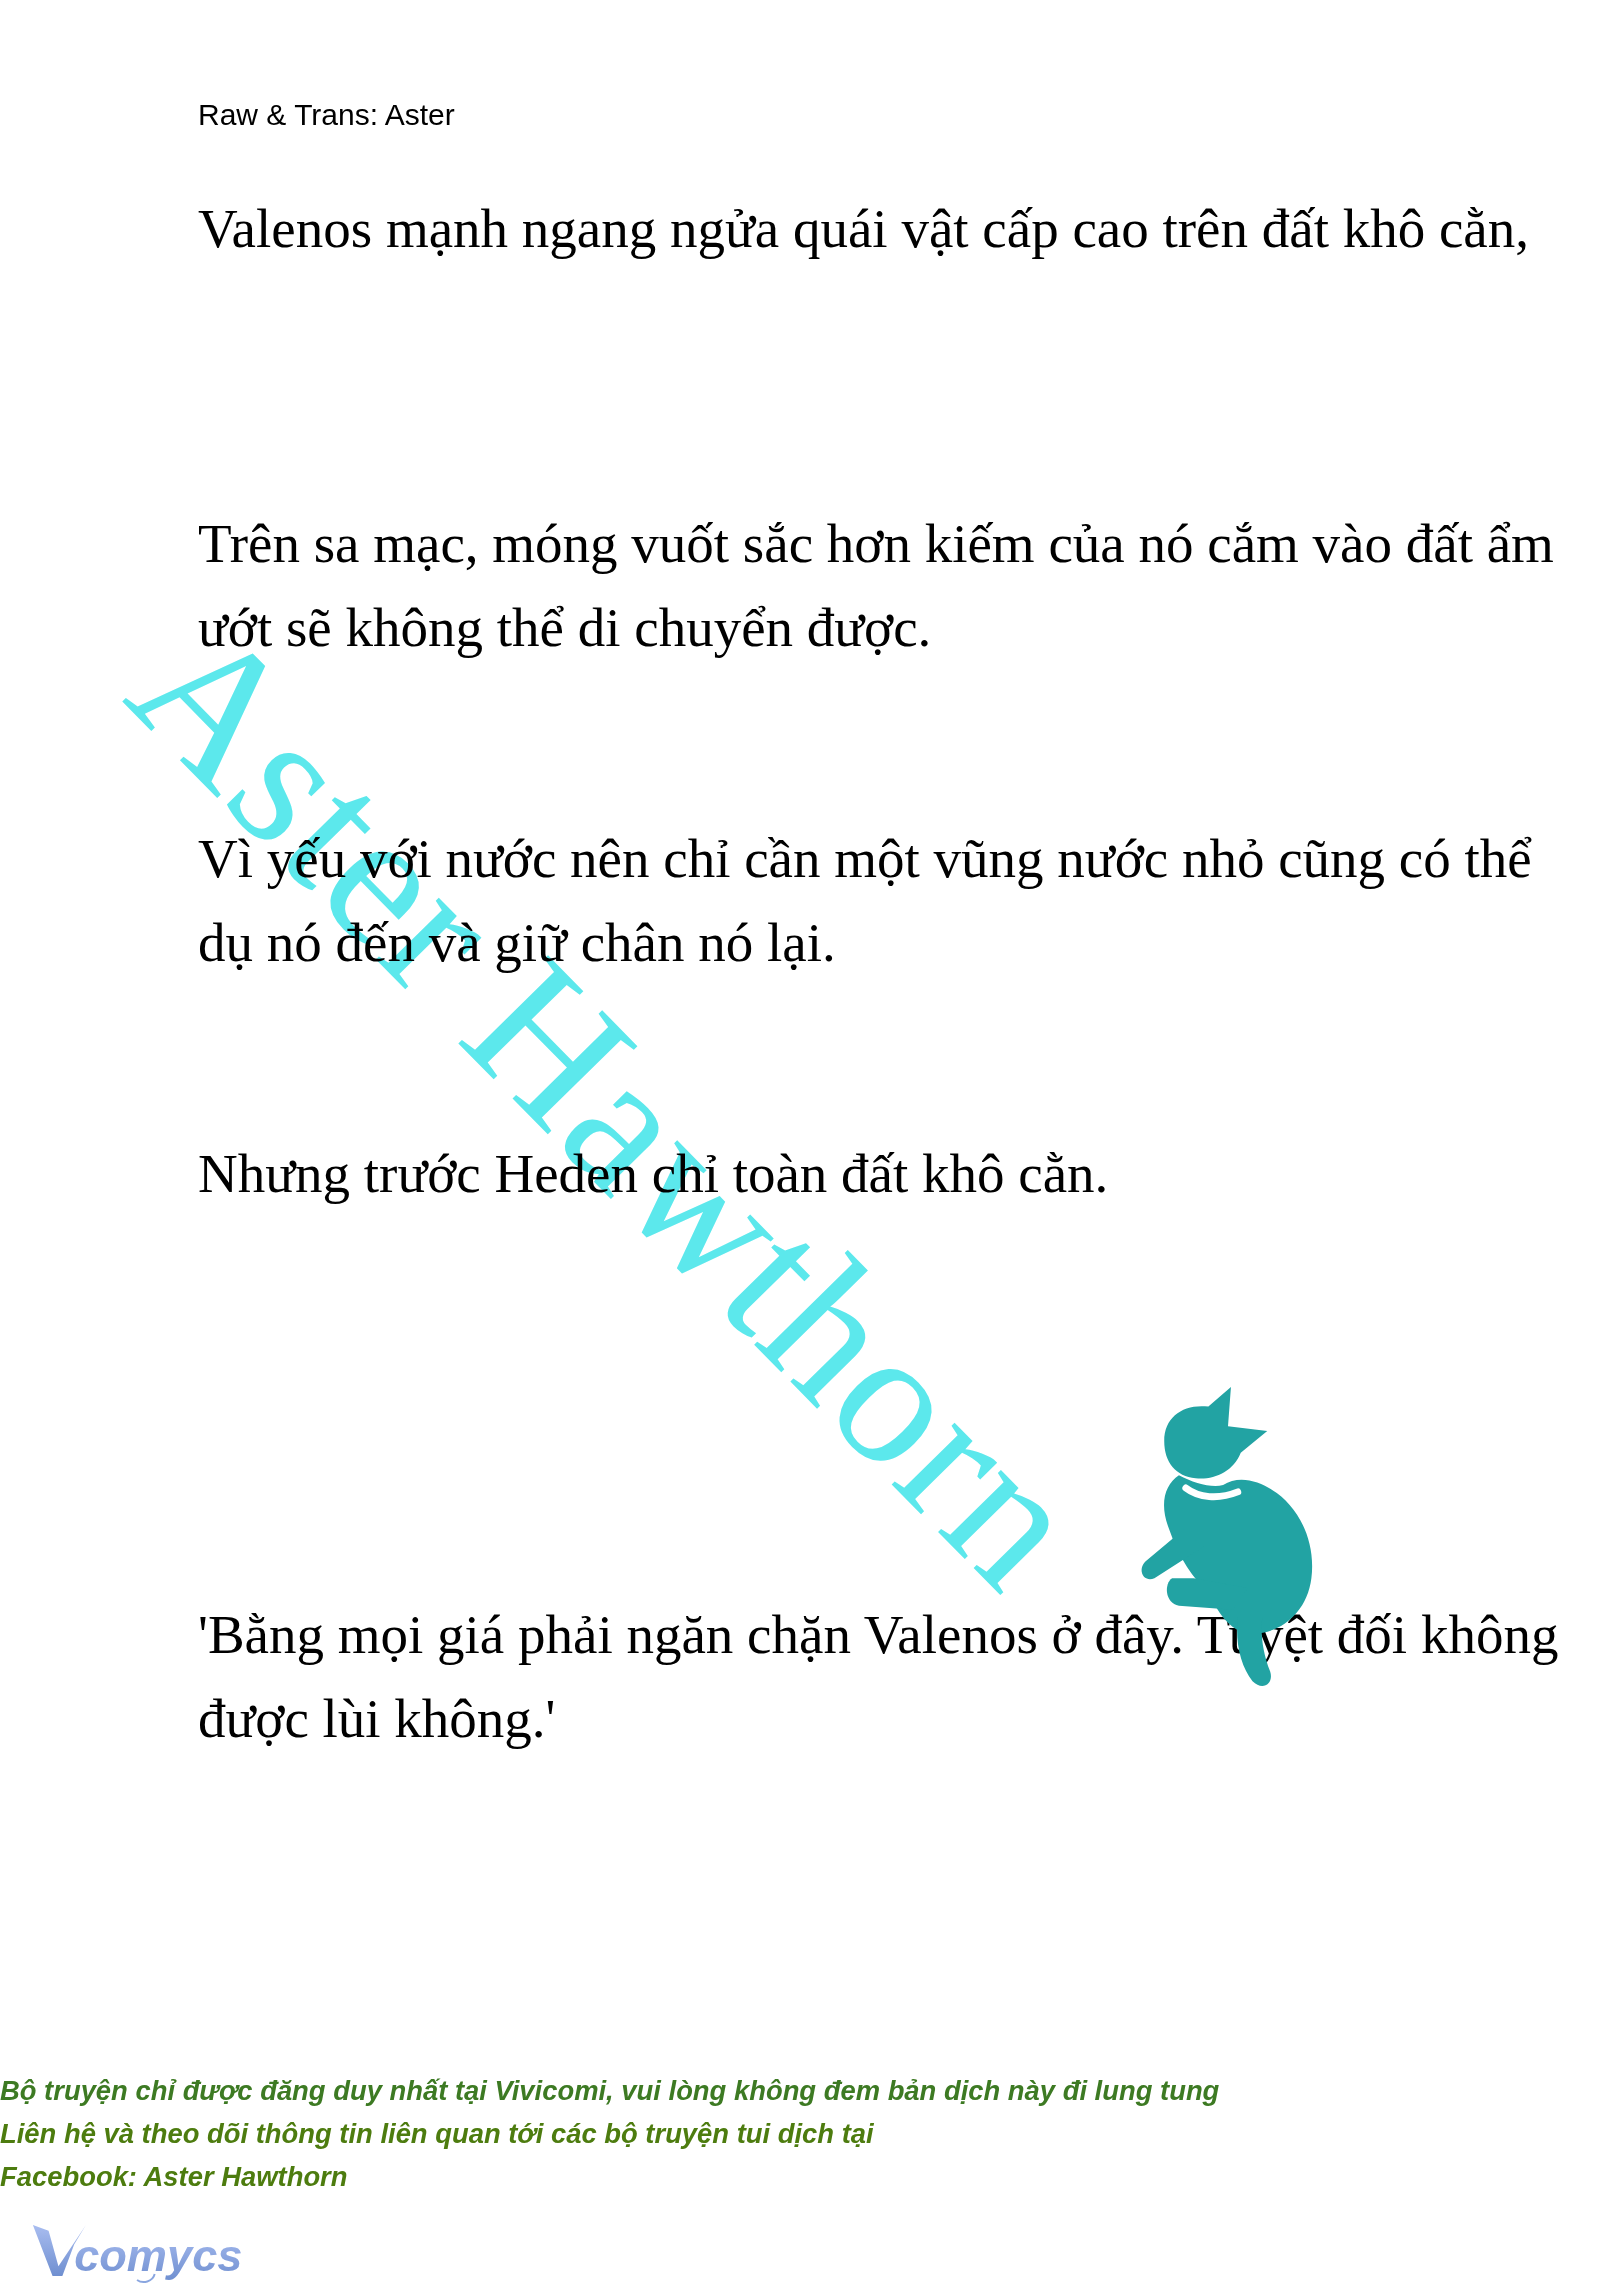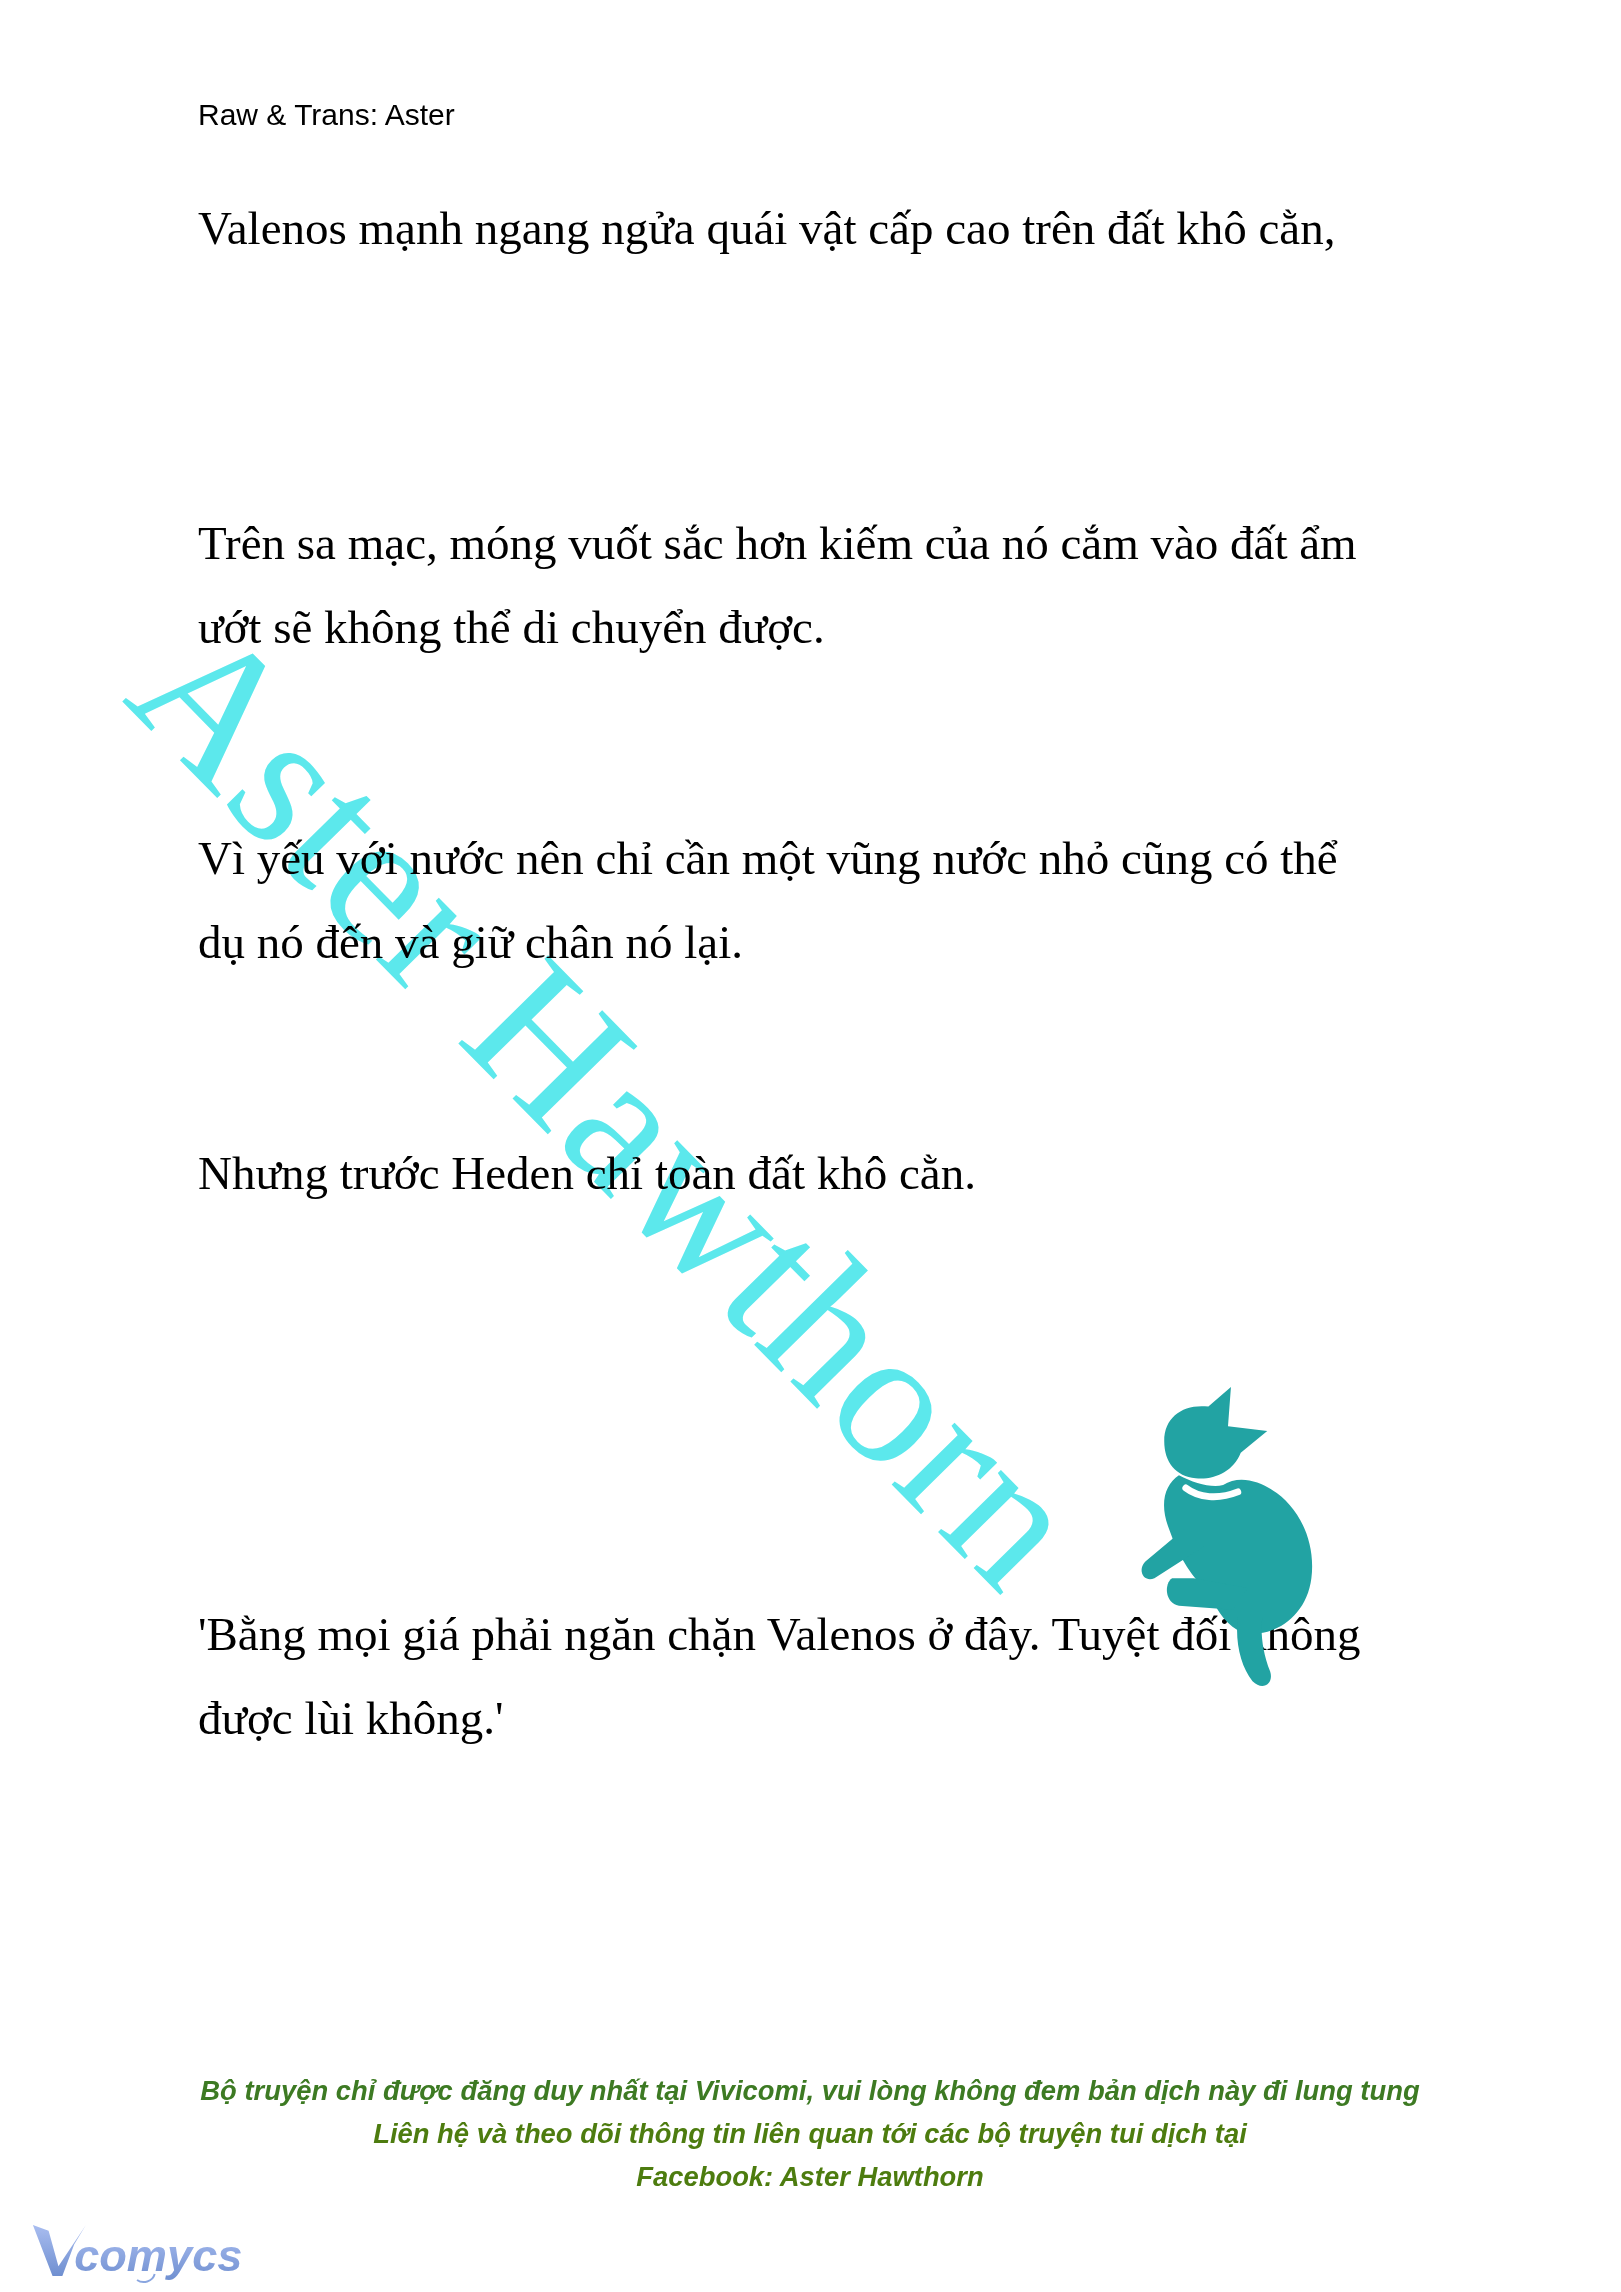--- a/index.html
+++ b/index.html
@@ -5,32 +5,32 @@
     html, body { margin: 0; padding: 0; background: #ffffff; }
     body { width: 1621px; height: 2293px; position: relative; overflow: hidden; }
     .page { position: absolute; left: 0; top: 0; width: 1621px; height: 2293px; background: #fff; }
     .header {
       position: absolute; left: 198px; top: 97px;
       font-family: "Liberation Sans", sans-serif; font-size: 30px; color: #000;
       white-space: nowrap; line-height: 35px;
     }
     .line {
       position: absolute; left: 198px;
-      font-family: "Liberation Serif", serif; font-size: 47px; color: #000;
+      font-family: "Liberation Serif", serif; font-size: 55px; color: #000;
       white-space: nowrap; line-height: 55px; z-index: 2; text-align: right;
     }
     .watermark {
       position: absolute; left: 235px; top: 588px;
       font-family: "Liberation Serif", serif; font-size: 192px; color: #5ce8ec;
       white-space: nowrap; line-height: 1;
       transform-origin: 0 0; transform: rotate(45.5deg);
       z-index: 1; letter-spacing: 2px;
     }
     .credits {
-      position: absolute; left: 0; width: 1620px; text-align: center;
+      position: absolute; left: 0; width: 1620px; text-align: left;
       font-family: "Liberation Sans", sans-serif; font-weight: bold; font-style: italic;
       font-size: 27.4px; line-height: 43px; z-index: 2;
     }
     .cat { position: absolute; left: 1125px; top: 1382px; width: 206px; height: 314px; z-index: 3; }
     .logo { position: absolute; left: 27.4px; top: 2217px; width: 221px; height: 69px; z-index: 2; }
   </style>
 </head>
 <body>
 
 <div class="page">

